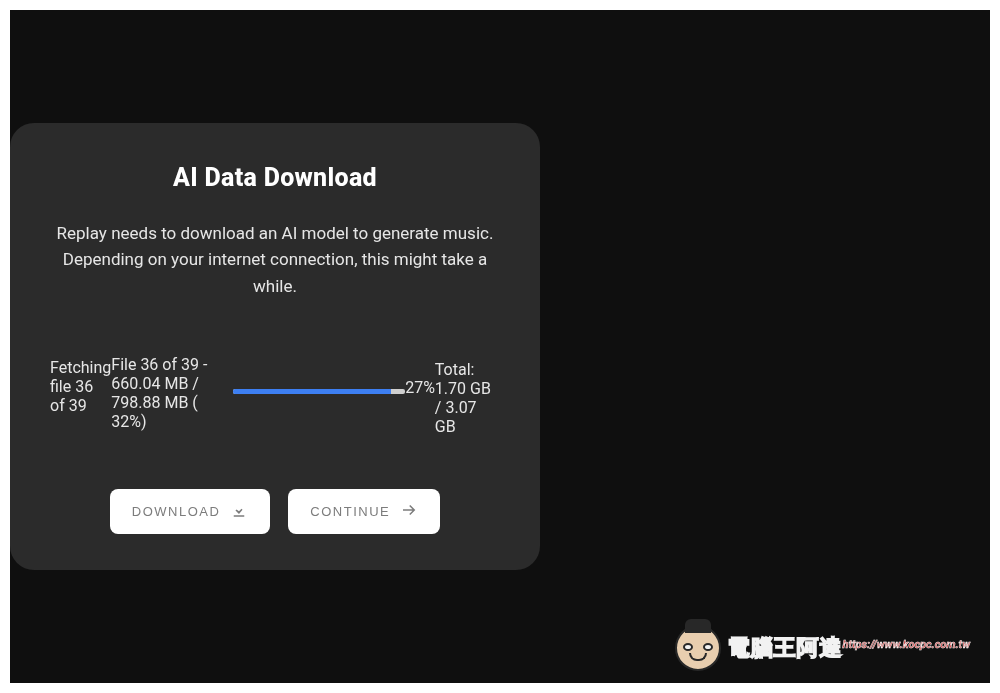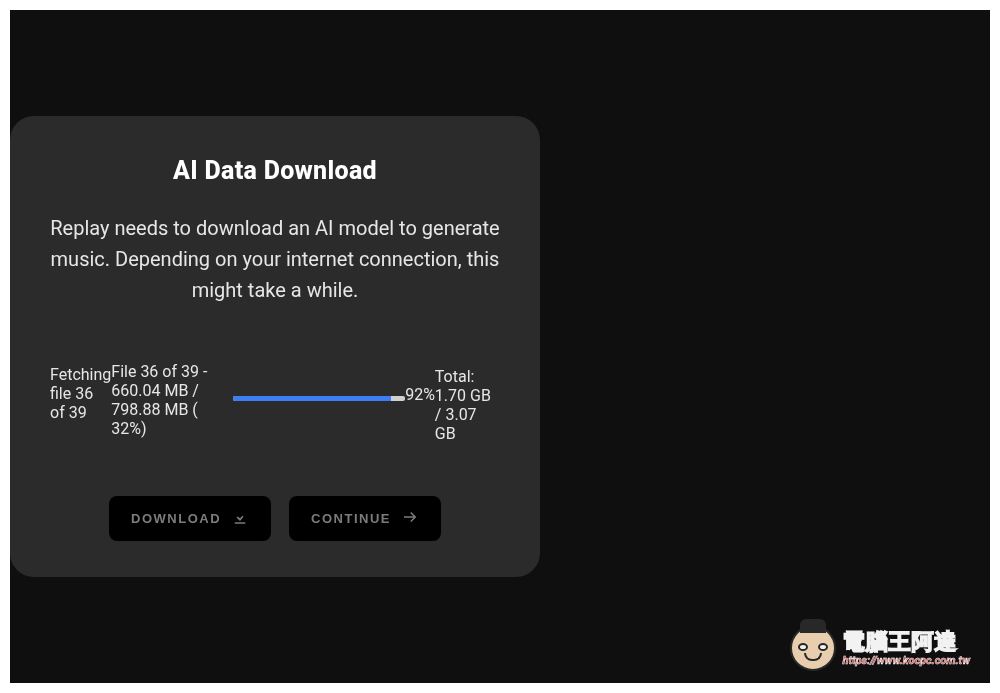--- a/index.html
+++ b/index.html
@@ -35,21 +35,21 @@
   .dialog-title {
     color: #ffffff;
     font-size: 25px;
     font-weight: 800;
     letter-spacing: 0.3px;
     margin-bottom: 28px;
     text-align: center;
   }
   .dialog-description {
     color: #e6e6e6;
-    font-size: 20px;
+    font-size: 17px;
     line-height: 1.55;
     text-align: center;
     margin-bottom: 56px;
     max-width: 470px;
   }
   .progress-section {
     width: 100%;
     display: flex;
     align-items: center;
     color: #e6e6e6;
@@ -83,27 +83,27 @@
   }
   .button-row {
     display: flex;
     gap: 18px;
     justify-content: center;
   }
   .btn {
     display: inline-flex;
     align-items: center;
     gap: 10px;
-    background: #000000;
+    background: #ffffff;
     color: #7c7c7c;
     border: none;
     border-radius: 8px;
     padding: 12px 22px;
     font-size: 13px;
-    font-weight: 700;
+    font-weight: 400;
     letter-spacing: 1.5px;
     cursor: pointer;
   }
   .btn svg {
     width: 18px;
     height: 18px;
     stroke: #7c7c7c;
     fill: #7c7c7c;
   }
   .btn .arrow-icon {
@@ -150,21 +150,20 @@
   }
   .wm-eyes span{
     display:block;width:10px;height:8px;border:2px solid #2a2a2a;border-radius:50%;background:#fff;
   }
   .wm-mouth{
     position:absolute;bottom:8px;left:50%;transform:translateX(-50%);
     width:18px;height:8px;border:2px solid #2a2a2a;border-top:none;border-radius:0 0 10px 10px;
   }
   .wm-text {
     display: flex;
-    flex-direction: column;
     line-height: 1;
   }
   .wm-main {
     color: #3b6fe0;
     font-weight: 900;
     font-size: 22px;
     -webkit-text-stroke: 1.5px #ffffff;
     letter-spacing: 1px;
     font-family: "Arial Black", Arial, sans-serif;
   }
@@ -188,21 +187,21 @@
     <h1 class="dialog-title">AI Data Download</h1>
 
     <p class="dialog-description">Replay needs to download an AI model to generate music. Depending on your internet connection, this might take a while.</p>
 
     <div class="progress-section">
       <div class="fetching-text">Fetching file 36 of 39</div>
       <div class="file-progress-text">File 36 of 39 - 660.04 MB / 798.88 MB ( 32%)</div>
       <div class="progress-bar-track">
         <div class="progress-bar-fill" style="width:92%"></div>
       </div>
-      <div class="overall-percent">92%</div>
+      <div class="overall-percent">27%</div>
       <div class="total-text">Total: 1.70 GB / 3.07 GB</div>
     </div>
 
     <div class="button-row">
       <button class="btn">
         <span>DOWNLOAD</span>
         <span>
           <svg class="download-icon-svg" viewBox="0 0 24 24">
               <path d="M12 3v10.6l3.3-3.3 1.4 1.4L12 17.4l-4.7-4.7 1.4-1.4L12 13.6V3h0zM5 19h14v2H5v-2z"></path>
             </svg>

